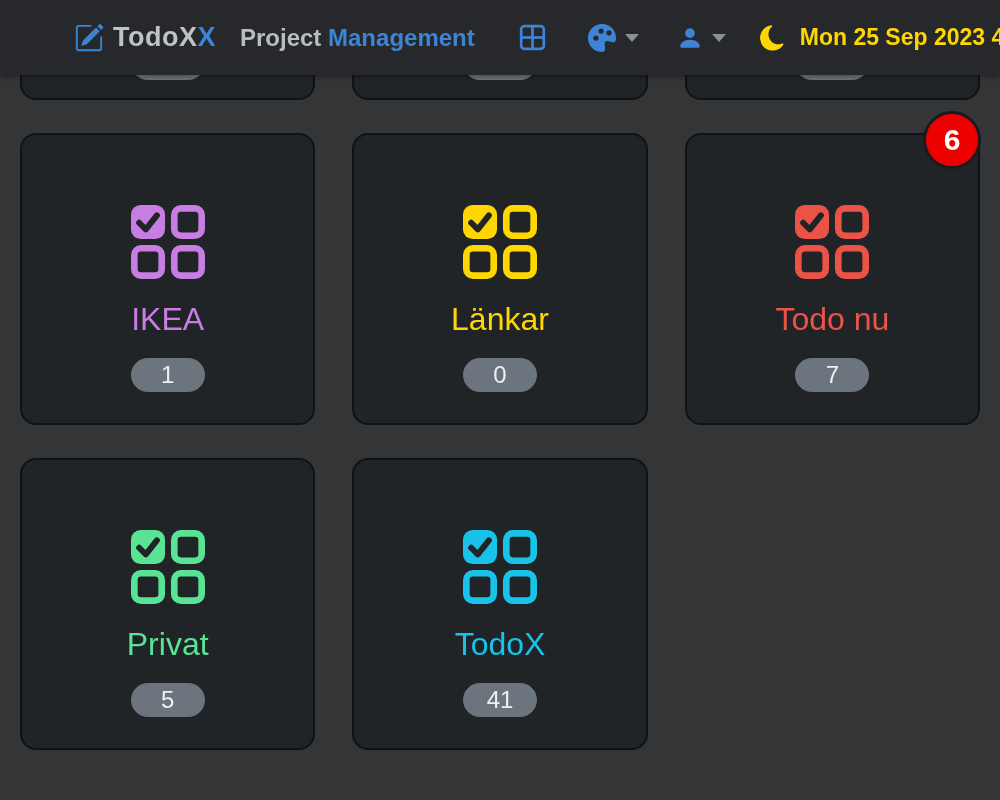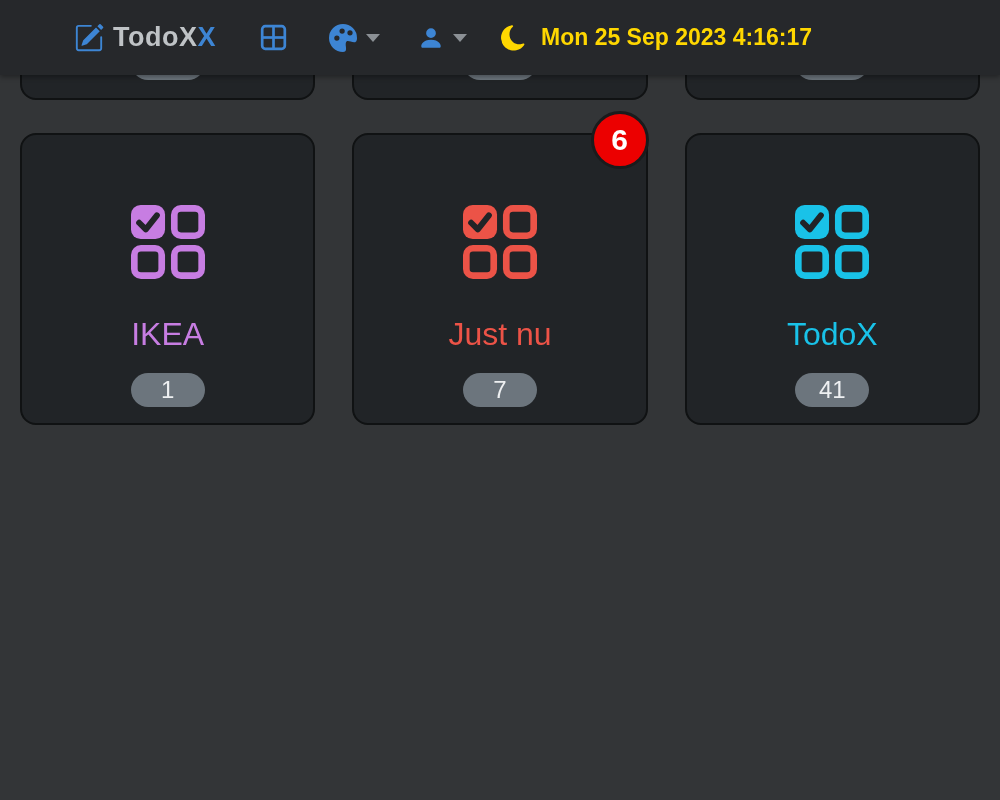--- a/index.html
+++ b/index.html
@@ -66,21 +66,21 @@
     border-radius:16px;
     display:flex;
     flex-direction:column;
     align-items:center;
     padding-top:70px;
     cursor:pointer;
     color:var(--c,#888);
   }
   .card-icon { width:74px; height:74px; display:block; }
   .card-label {
-    margin-top:36px;
+    margin-top:21px;
     font-size:32px;
     line-height:38px;
     color:var(--c,#ccc);
   }
   .count-badge {
     margin-top:20px;
     min-width:74px;
     height:34px;
     padding:0 18px;
     border-radius:17px;
@@ -121,20 +121,21 @@
 
 <nav class="navbar">
   <div class="brand">
     <svg class="brand-icon" viewBox="0 0 16 16" fill="currentColor">
       <path d="M15.502 1.94a.5.5 0 0 1 0 .706L14.459 3.69l-2-2L13.502.646a.5.5 0 0 1 .707 0l1.293 1.293zm-1.75 2.456-2-2L4.939 9.21a.5.5 0 0 0-.121.196l-.805 2.414a.25.25 0 0 0 .316.316l2.414-.805a.5.5 0 0 0 .196-.12l6.813-6.814z"></path>
       <path fill-rule="evenodd" d="M1 13.5A1.5 1.5 0 0 0 2.5 15h11a1.5 1.5 0 0 0 1.5-1.5v-6a.5.5 0 0 0-1 0v6a.5.5 0 0 1-.5.5h-11a.5.5 0 0 1-.5-.5v-11a.5.5 0 0 1 .5-.5H9a.5.5 0 0 0 0-1H2.5A1.5 1.5 0 0 0 1 2.5v11z"></path>
     </svg>
     <span class="brand-text"><span>TodoX</span><span class="accent">X</span></span>
   </div>
 
+  <div class="app-title"><span>Project </span><span class="accent">Management</span></div>
 
   <div class="grid-btn">
     <svg class="nav-icon" width="27" height="27" viewBox="0 0 16 16" fill="none" stroke="currentColor" stroke-width="1.6">
       <rect x="1.3" y="1.3" width="13.4" height="13.4" rx="1.8"></rect>
       <line x1="8" y1="1.3" x2="8" y2="14.7"></line>
       <line x1="1.3" y1="8" x2="14.7" y2="8"></line>
     </svg>
   </div>
 
   <div class="dropdown dd-palette">
@@ -176,34 +177,56 @@
       <rect x="0" y="0" width="46" height="46" rx="13" fill="currentColor"></rect>
       <path d="M11 24 L20 33 L35 14" fill="none" stroke="#212427" stroke-width="8" stroke-linecap="round" stroke-linejoin="round"></path>
       <rect x="58.5" y="4.5" width="37" height="37" rx="9" fill="none" stroke="currentColor" stroke-width="9"></rect>
       <rect x="4.5" y="58.5" width="37" height="37" rx="9" fill="none" stroke="currentColor" stroke-width="9"></rect>
       <rect x="58.5" y="58.5" width="37" height="37" rx="9" fill="none" stroke="currentColor" stroke-width="9"></rect>
     </svg>
     <div class="card-label">IKEA</div>
     <span class="count-badge">1</span>
   </div>
 
+  <div class="card" style="--c: #ffd700;">
+    <svg class="card-icon" viewBox="0 0 100 100">
+      <rect x="0" y="0" width="46" height="46" rx="13" fill="currentColor"></rect>
+      <path d="M11 24 L20 33 L35 14" fill="none" stroke="#212427" stroke-width="8" stroke-linecap="round" stroke-linejoin="round"></path>
+      <rect x="58.5" y="4.5" width="37" height="37" rx="9" fill="none" stroke="currentColor" stroke-width="9"></rect>
+      <rect x="4.5" y="58.5" width="37" height="37" rx="9" fill="none" stroke="currentColor" stroke-width="9"></rect>
+      <rect x="58.5" y="58.5" width="37" height="37" rx="9" fill="none" stroke="currentColor" stroke-width="9"></rect>
+    </svg>
+    <div class="card-label">Länkar</div>
+    <span class="count-badge">0</span>
+  </div>
 
   <div class="card" style="--c: #ec5347;">
     <svg class="card-icon" viewBox="0 0 100 100">
       <rect x="0" y="0" width="46" height="46" rx="13" fill="currentColor"></rect>
       <path d="M11 24 L20 33 L35 14" fill="none" stroke="#212427" stroke-width="8" stroke-linecap="round" stroke-linejoin="round"></path>
       <rect x="58.5" y="4.5" width="37" height="37" rx="9" fill="none" stroke="currentColor" stroke-width="9"></rect>
       <rect x="4.5" y="58.5" width="37" height="37" rx="9" fill="none" stroke="currentColor" stroke-width="9"></rect>
       <rect x="58.5" y="58.5" width="37" height="37" rx="9" fill="none" stroke="currentColor" stroke-width="9"></rect>
     </svg>
-    <div class="card-label">Just nu</div>
+    <div class="card-label">Todo nu</div>
     <span class="count-badge">7</span>
     <span class="notif-badge">6</span>
   </div>
 
+  <div class="card" style="--c: #58e395;">
+    <svg class="card-icon" viewBox="0 0 100 100">
+      <rect x="0" y="0" width="46" height="46" rx="13" fill="currentColor"></rect>
+      <path d="M11 24 L20 33 L35 14" fill="none" stroke="#212427" stroke-width="8" stroke-linecap="round" stroke-linejoin="round"></path>
+      <rect x="58.5" y="4.5" width="37" height="37" rx="9" fill="none" stroke="currentColor" stroke-width="9"></rect>
+      <rect x="4.5" y="58.5" width="37" height="37" rx="9" fill="none" stroke="currentColor" stroke-width="9"></rect>
+      <rect x="58.5" y="58.5" width="37" height="37" rx="9" fill="none" stroke="currentColor" stroke-width="9"></rect>
+    </svg>
+    <div class="card-label">Privat</div>
+    <span class="count-badge">5</span>
+  </div>
 
   <div class="card" style="--c: #19c2e8;">
     <svg class="card-icon" viewBox="0 0 100 100">
       <rect x="0" y="0" width="46" height="46" rx="13" fill="currentColor"></rect>
       <path d="M11 24 L20 33 L35 14" fill="none" stroke="#212427" stroke-width="8" stroke-linecap="round" stroke-linejoin="round"></path>
       <rect x="58.5" y="4.5" width="37" height="37" rx="9" fill="none" stroke="currentColor" stroke-width="9"></rect>
       <rect x="4.5" y="58.5" width="37" height="37" rx="9" fill="none" stroke="currentColor" stroke-width="9"></rect>
       <rect x="58.5" y="58.5" width="37" height="37" rx="9" fill="none" stroke="currentColor" stroke-width="9"></rect>
     </svg>
     <div class="card-label">TodoX</div>

